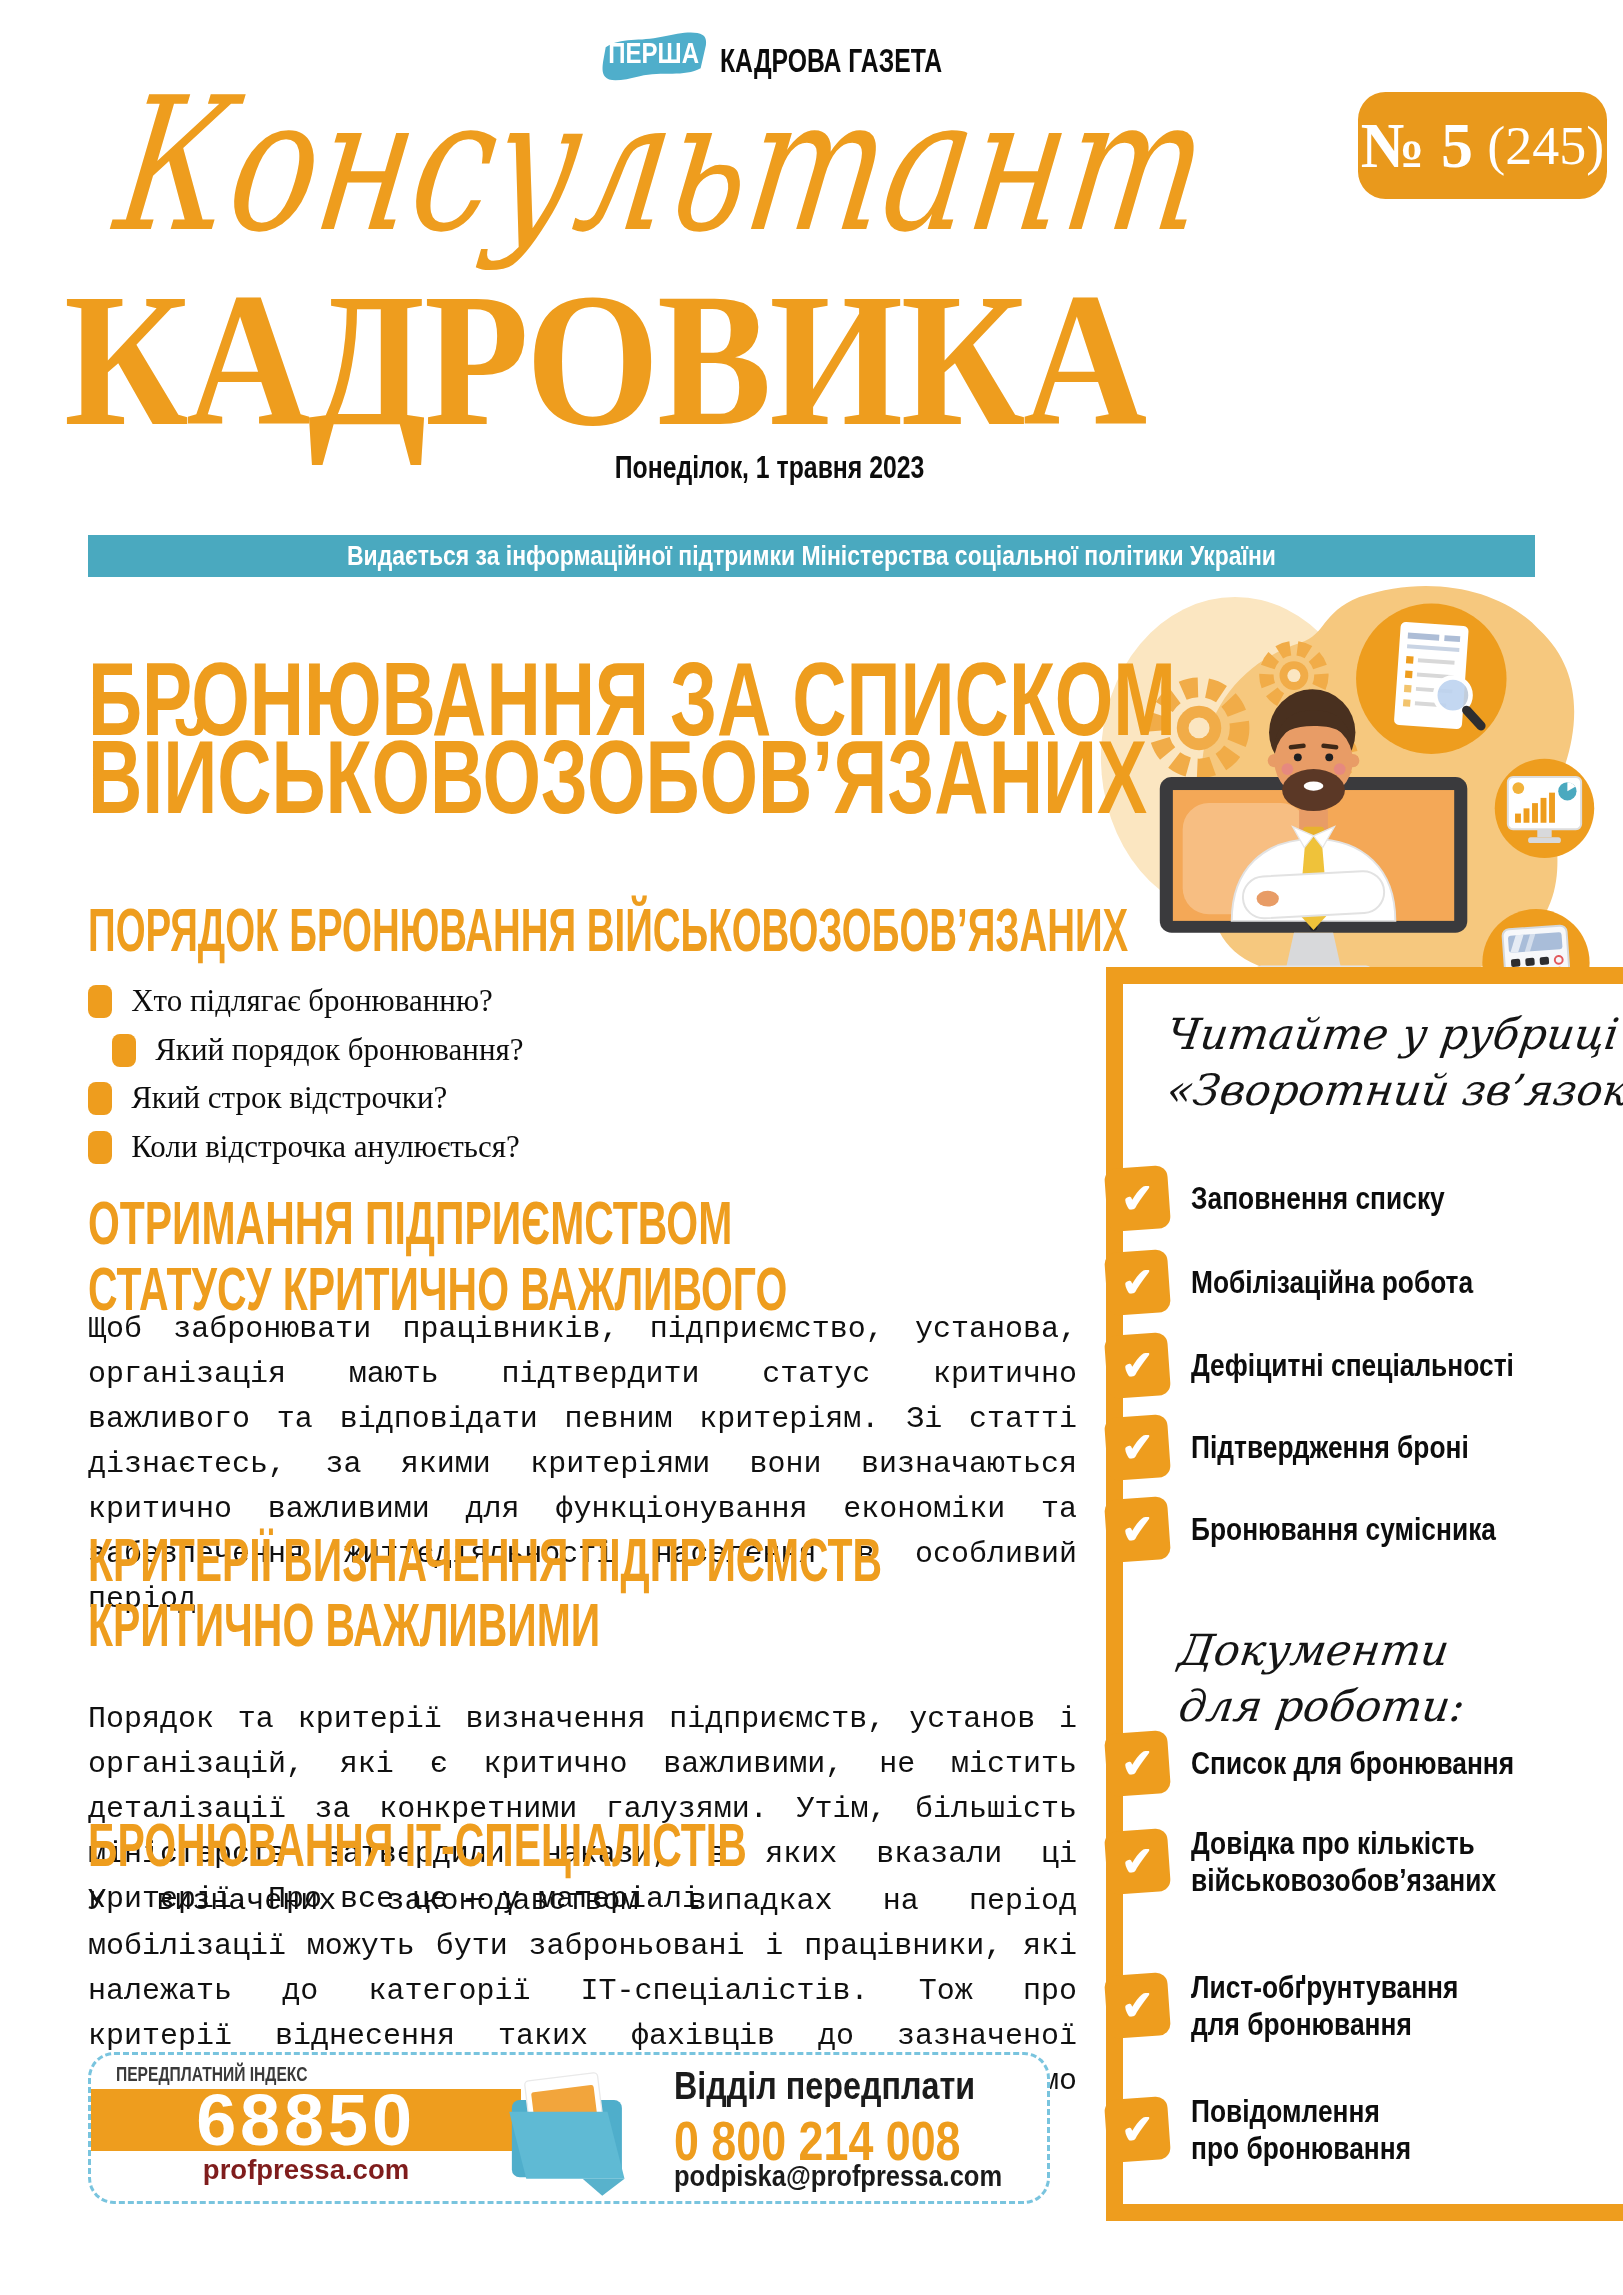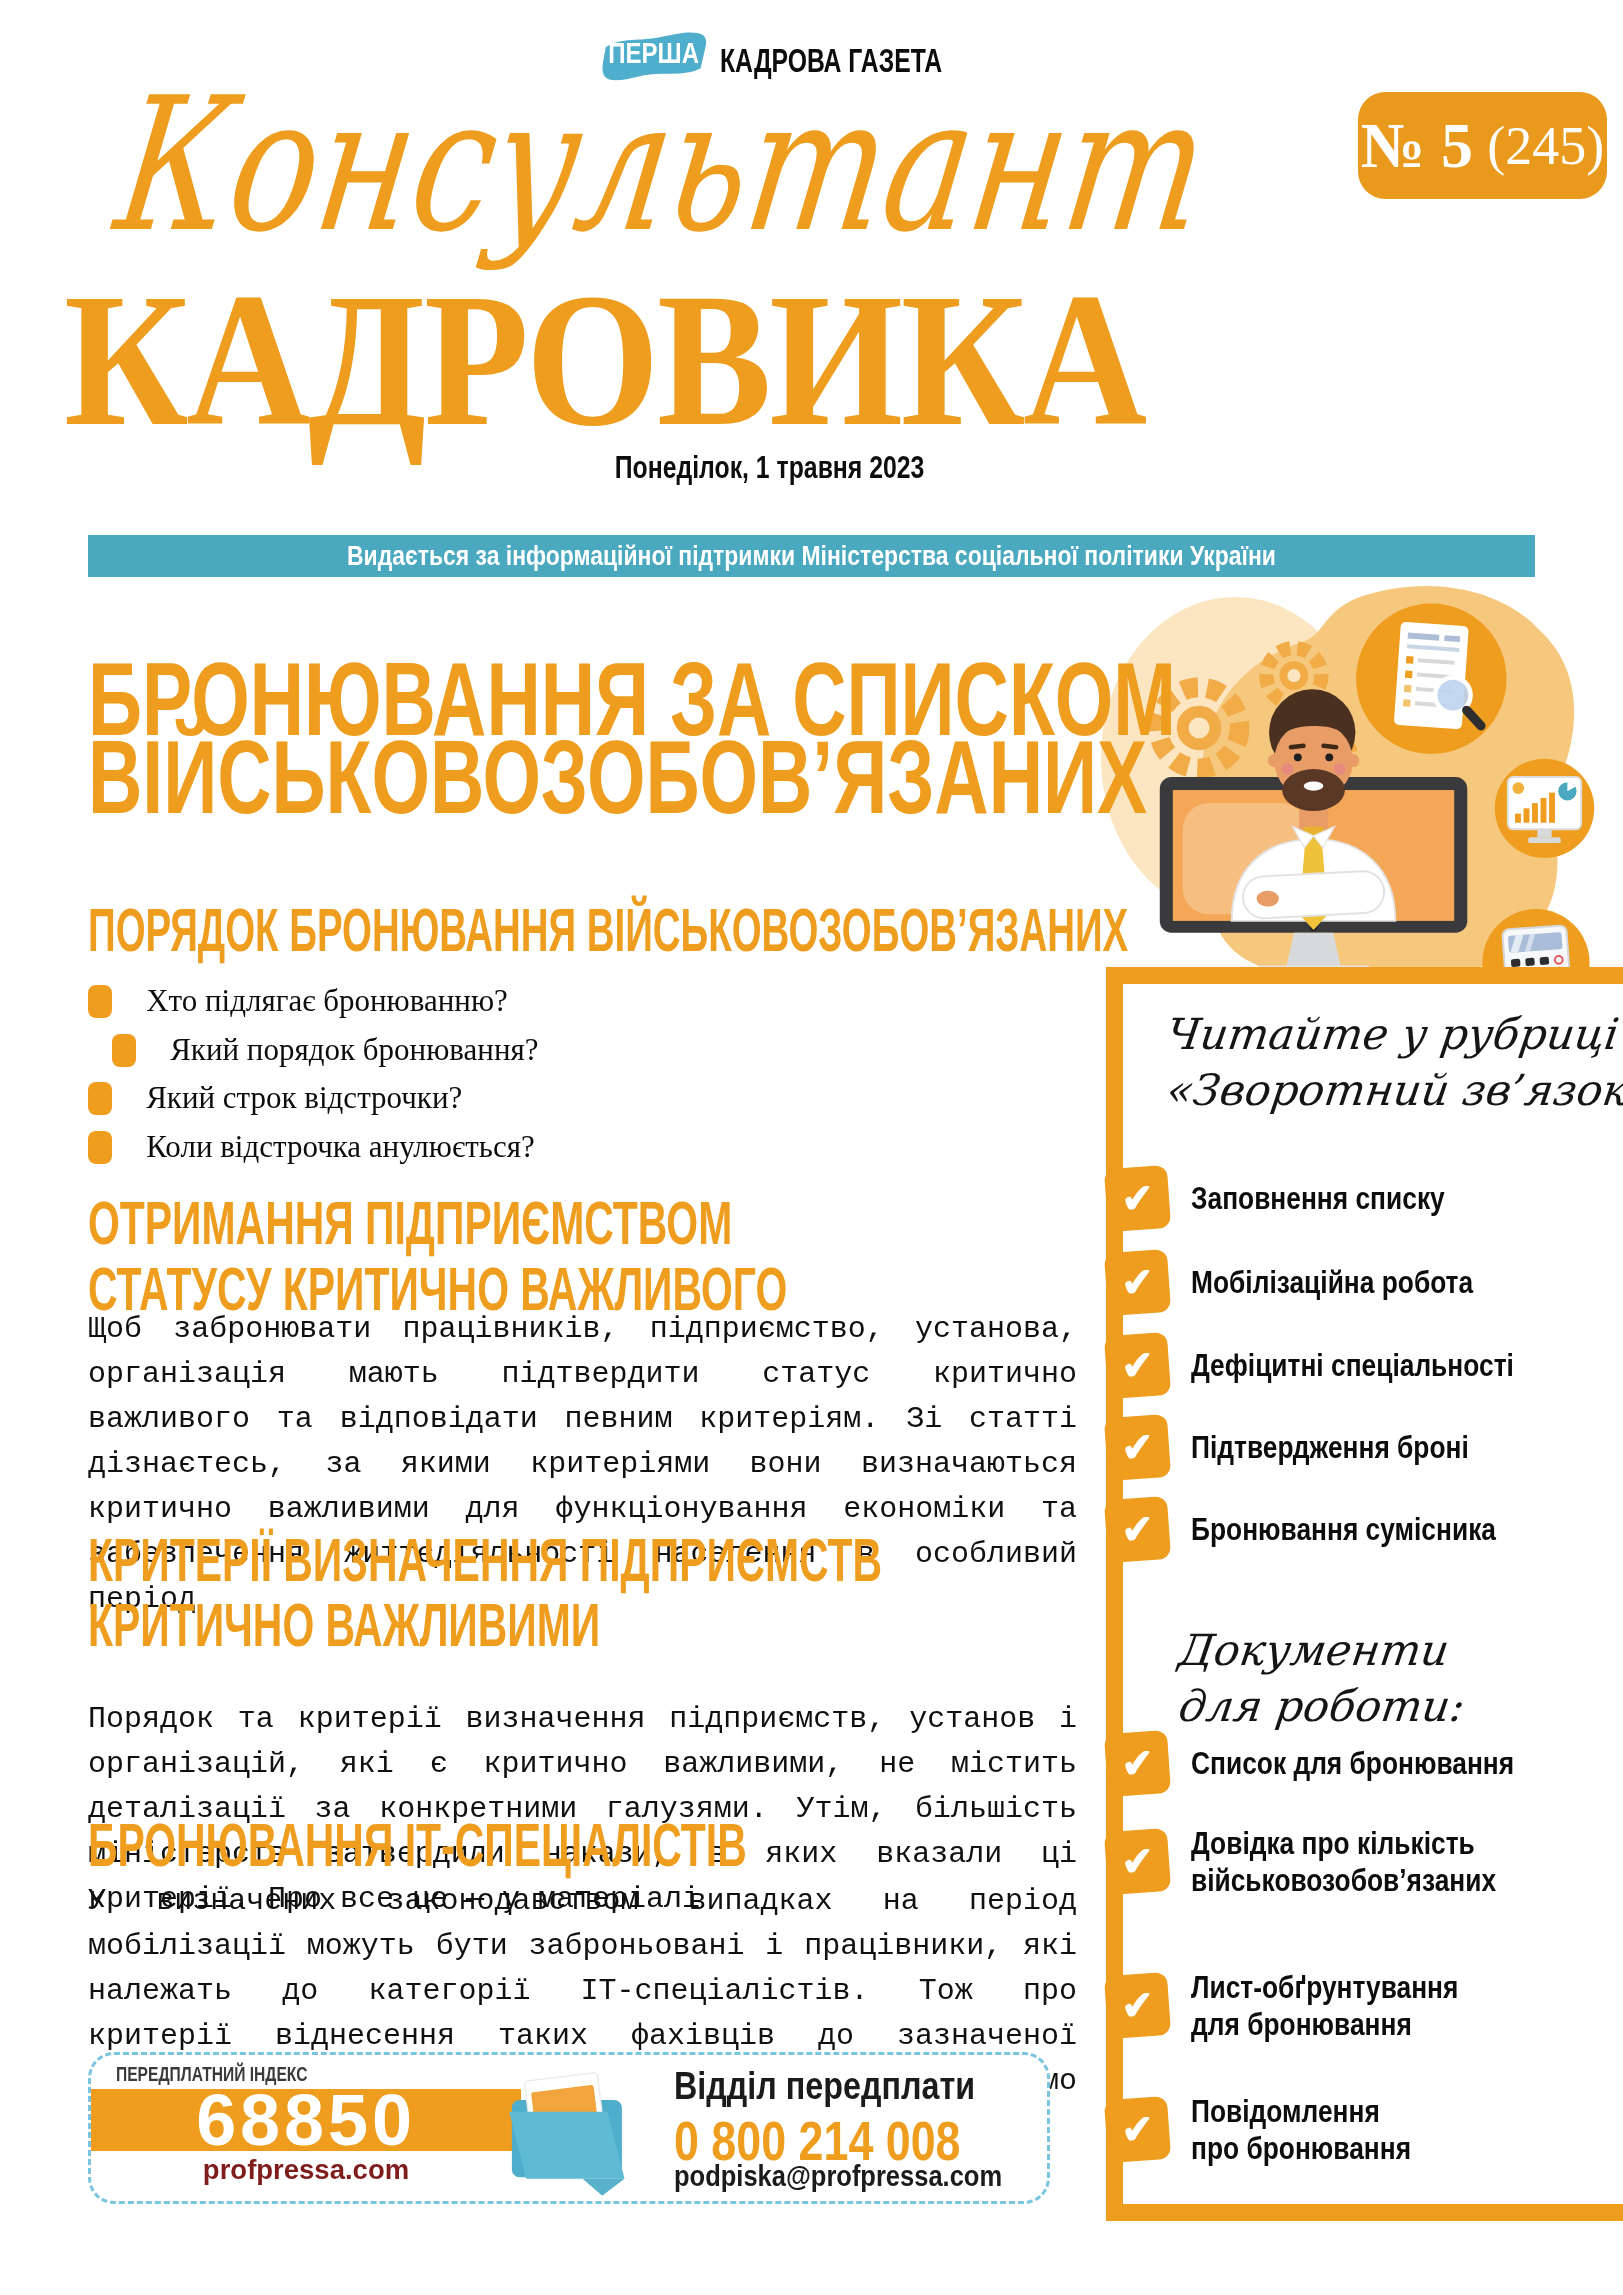--- a/index.html
+++ b/index.html
@@ -28,21 +28,21 @@
   .issue-no{font-size:64px;font-weight:bold;}
   .issue-total{font-size:54px;}
   .date-line{left:576px;top:450px;width:380px;text-align:center;font-size:31px;font-weight:bold;color:#0d0d0d;}
   .banner{left:88px;top:535px;width:1447px;height:42px;background:#4AA9BF;display:flex;align-items:center;justify-content:center;}
   .banner span{color:#fff;font-weight:bold;font-size:27px;}
 
   
   .hl{color:#EE9D1E;font-weight:bold;font-size:103px;line-height:1;}
   .hl1{left:88px;top:648px;} .hl2{left:88px;top:726px;}
   .subhead{left:88px;top:899px;color:#EE9D1E;font-weight:bold;font-size:62px;line-height:1;}
-  .q-row{left:88px;width:982px;height:42px;display:flex;align-items:center;gap:15px;}
+  .q-row{left:88px;width:982px;height:42px;display:flex;align-items:center;}
   .q-sq{width:23.6px;height:33px;background:#EE9D1E;border-radius:7.9px;flex:0 0 auto;}
   .q-txt{margin-left:19.6px;font-family:"Liberation Serif",serif;font-size:31px;color:#0d0d0d;}
   .sec-h{color:#EE9D1E;font-weight:bold;font-size:62px;line-height:1;}
   .para{left:88px;width:989px;font-family:Liberation Mono, monospace;font-size:30px;line-height:45px;
         text-align:justify;color:#101010;}
 
   
   .sidebar{left:1106px;top:967px;width:518px;height:1254px;background:#fff;}
   .sb-bar{position:absolute;background:#EE9D1E;}
   .sb-left{left:0;top:0;width:17px;height:1254px;}

